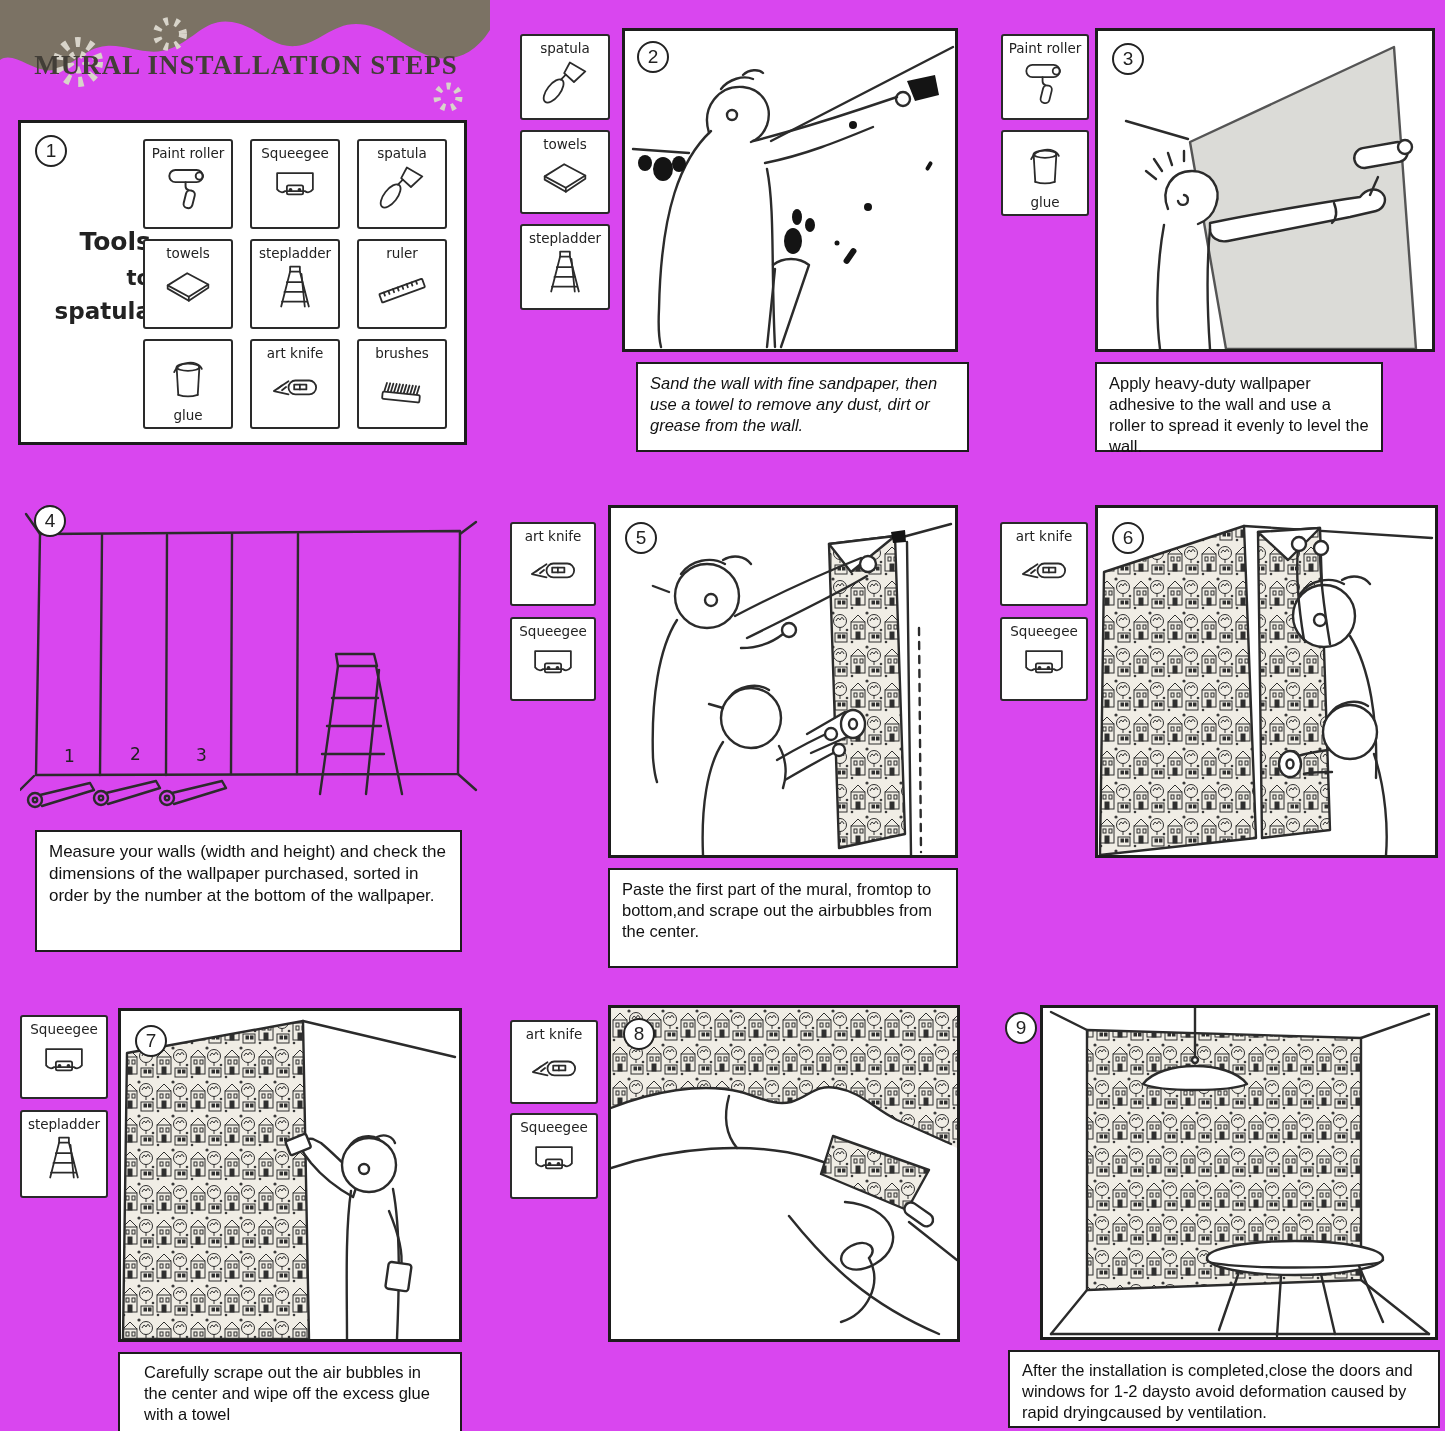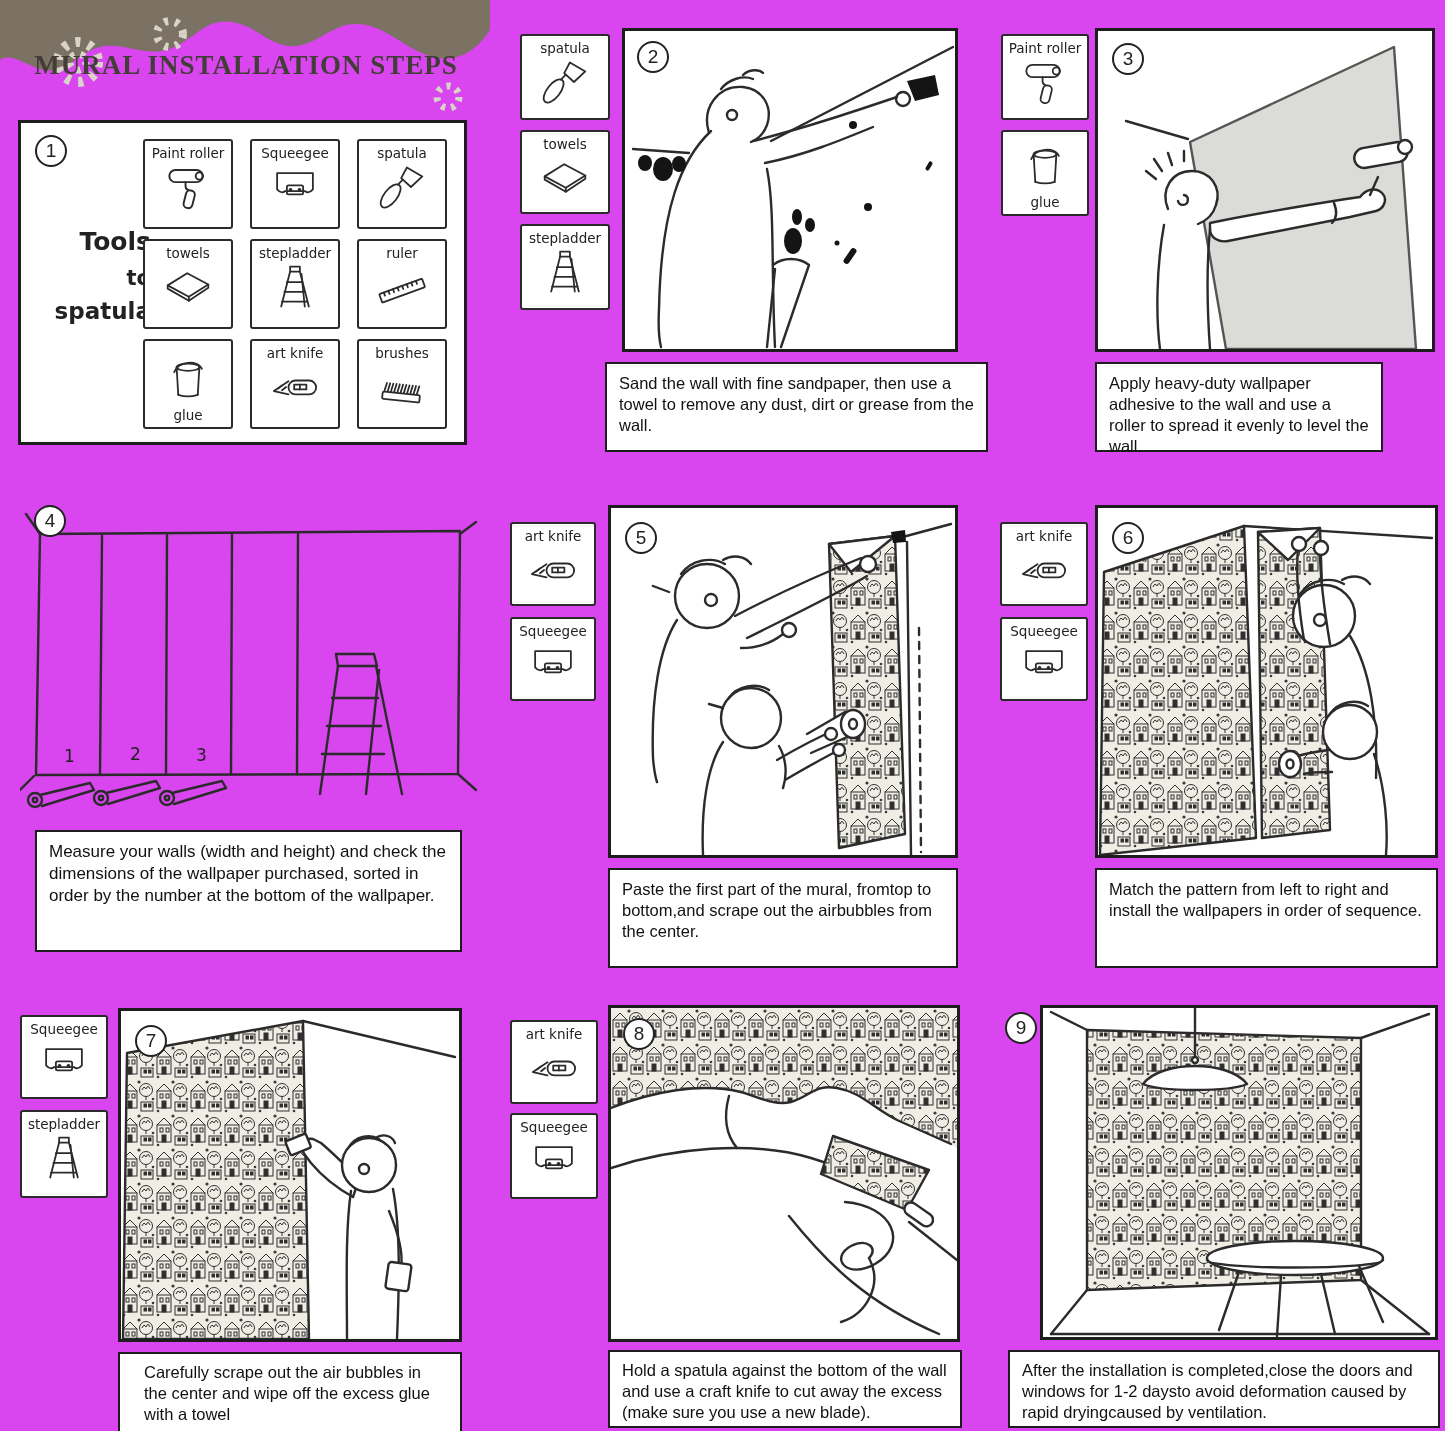--- a/index.html
+++ b/index.html
@@ -237,21 +237,21 @@
           <ellipse cx="185" cy="194" rx="5" ry="7"></ellipse>
         <circle cx="228" cy="94" r="4"></circle>
           <circle cx="243" cy="176" r="4"></circle>
         <rect x="222" y="216" width="6" height="18" rx="3" transform="rotate(35 225 225)"></rect>
         <circle cx="212" cy="212" r="2.5"></circle>
         <rect x="302" y="130" width="4" height="10" rx="2" transform="rotate(30 304 135)"></rect>
       </g>
     </svg>
     <div class="cnum" style="left:12px;top:10px;">2</div>
   </div>
-  <div class="caption" style="left:605px;top:362px;width:383px;height:90px;">Sand the wall with fine sandpaper, then use a towel to remove any dust, dirt or grease from the wall.</div>
+  <div class="caption" style="left:636px;top:362px;width:333px;height:90px;font-style:italic;">Sand the wall with fine sandpaper, then use a towel to remove any dust, dirt or grease from the wall.</div>
 
   <div class="toolbox" style="left:1001px;top:34px;width:88px;height:86px;">
     <span class="tl">Paint roller</span>
     <svg style="position:static" stroke="#2b2b2b" fill="none" stroke-width="2.2" stroke-linecap="round" stroke-linejoin="round">
         <use href="#i-paint-roller"></use>
       </svg>
   </div>
   <div class="toolbox rev" style="left:1001px;top:130px;width:88px;height:86px;">
     <span class="tl">glue</span>
     <svg style="position:static" stroke="#2b2b2b" fill="none" stroke-width="2.2" stroke-linecap="round" stroke-linejoin="round">
@@ -391,21 +391,20 @@
       <circle cx="252" cy="224" r="27" fill="#fff"></circle>
       <path d="M232 206 C240 194 258 190 270 198"></path>
       <path d="M276 246 C288 282 290 322 288 347"></path>
       <path d="M230 242 C216 244 206 246 200 248"></path>
       <path d="M234 264 C220 264 212 264 206 266"></path>
       <ellipse cx="192" cy="256" rx="11" ry="13" fill="#fff"></ellipse>
         <ellipse cx="192" cy="256" rx="3.5" ry="4.5"></ellipse>
     </svg>
     <div class="cnum" style="left:14px;top:14px;">6</div>
   </div>
-  <div class="caption" style="left:1095px;top:868px;width:343px;height:100px;">Match the pattern from left to right and install the wallpapers in order of sequence.</div>
 
   <div class="toolbox" style="left:20px;top:1015px;width:88px;height:84px;">
     <span class="tl">Squeegee</span>
     <svg style="position:static" stroke="#2b2b2b" fill="none" stroke-width="2.2" stroke-linecap="round" stroke-linejoin="round">
         <use href="#i-squeegee"></use>
       </svg>
   </div>
   <div class="toolbox" style="left:20px;top:1110px;width:88px;height:88px;">
     <span class="tl">stepladder</span>
     <svg style="position:static" stroke="#2b2b2b" fill="none" stroke-width="2.2" stroke-linecap="round" stroke-linejoin="round">
@@ -454,21 +453,20 @@
       <path d="M118 88 C112 110 116 128 126 140"></path>
       <path d="M222 128 L318 162 L296 202 L210 166 Z" fill="url(#town)"></path>
       <path d="M234 194 C282 198 298 236 264 256 C236 272 218 250 240 238 C256 230 268 240 258 250" fill="#fff"></path>
       <path d="M258 250 C272 276 256 306 230 314"></path>
       <path d="M178 208 C218 258 258 296 328 326"></path>
       <rect x="292" y="200" width="32" height="13" rx="6.5" fill="#fff" transform="rotate(35 308 206)"></rect>
       <path d="M298 214 L346 252"></path>
     </svg>
     <div class="cnum" style="left:12px;top:10px;">8</div>
   </div>
-  <div class="caption" style="left:608px;top:1350px;width:354px;height:78px;padding:8px 12px;">Hold a spatula against the bottom of the wall and use a craft knife to cut away the excess (make sure you use a new blade).</div>
 
   <div class="cnum" style="left:1005px;top:1012px;">9</div>
   <div class="illus" style="left:1040px;top:1005px;width:398px;height:335px;">
     <svg class="line" width="392" height="329" viewBox="0 0 392 329">
       <path d="M44 22 L318 30 L318 272 L44 282 Z" fill="url(#town)"></path>
       <path d="M44 22 L8 4"></path>
         <path d="M318 30 L386 6"></path>
       <path d="M44 282 L8 326"></path>
         <path d="M318 272 L386 326"></path>
       <path d="M8 326 H386"></path>

